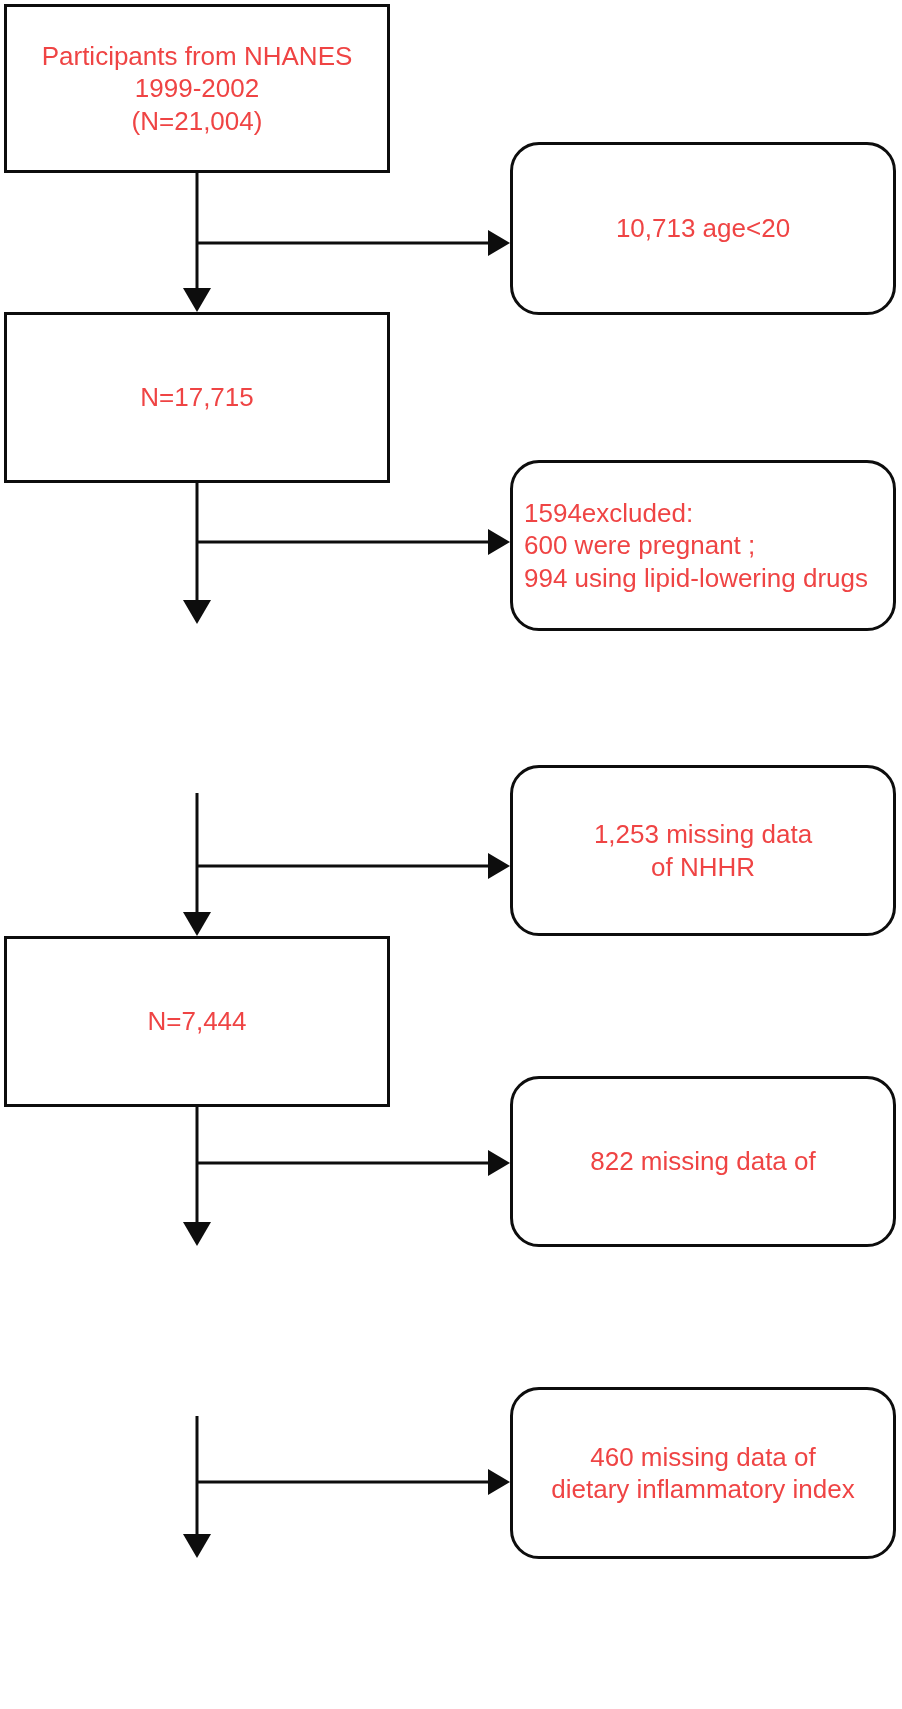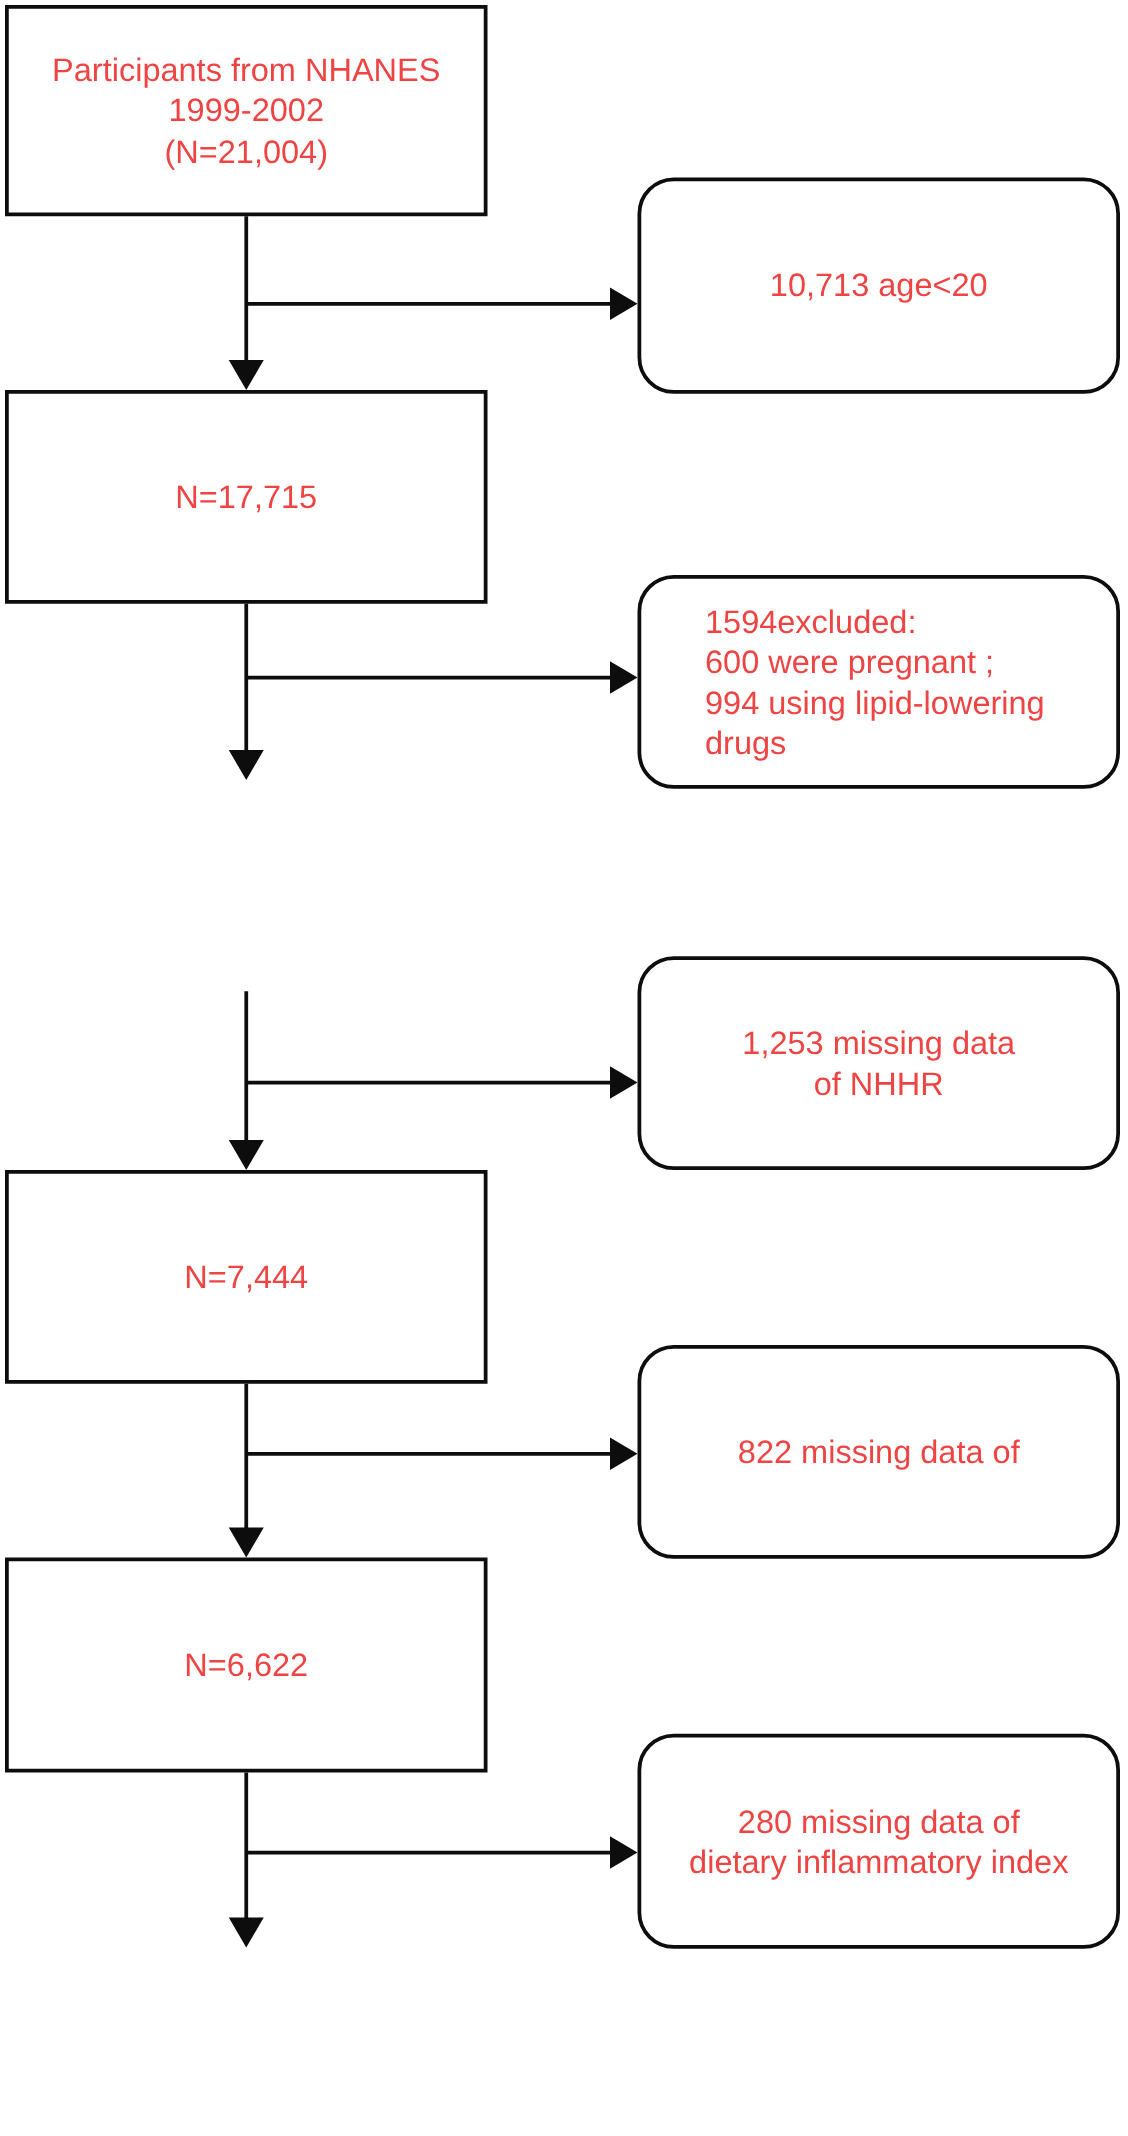--- a/index.html
+++ b/index.html
@@ -31,21 +31,20 @@
   }
   .box .lines {
     width: 100%;
   }
   .box.align-left {
     text-align: left;
   }
   .box.align-left .lines {
     padding-left: 11px;
     padding-right: 4px;
-    margin-left: 40px;
   }
   
   .m { left: 4px; width: 386px; }
   #m1 { top: 4px;    height: 169px; }
   #m2 { top: 312px;  height: 171px; }
   #m3 { top: 624px;  height: 171px; }
   #m4 { top: 936px;  height: 171px; }
   #m5 { top: 1246px; height: 172px; }
   #m6 { top: 1558px; height: 145px; }
   
@@ -126,25 +125,20 @@
     </div>
   </div>
 
 
   <div class="box m" id="m4">
     <div class="lines">
       <div>N=7,444</div>
     </div>
   </div>
 
-  <div class="box m" id="m5">
-    <div class="lines">
-      <div>N=6,622</div>
-    </div>
-  </div>
 
 
   <div class="box s" id="s1">
     <div class="lines">
       <div>10,713 age&lt;20</div>
     </div>
   </div>
 
   <div class="box s align-left" id="s2">
     <div class="lines">
@@ -162,18 +156,18 @@
   </div>
 
   <div class="box s" id="s4">
     <div class="lines">
       <div>822 missing data of</div>
     </div>
   </div>
 
   <div class="box s" id="s5">
     <div class="lines">
-      <div>280 missing data of</div>
+      <div>460 missing data of</div>
       <div>dietary inflammatory index</div>
     </div>
   </div>
 
 </div>
 
 </body></html>

